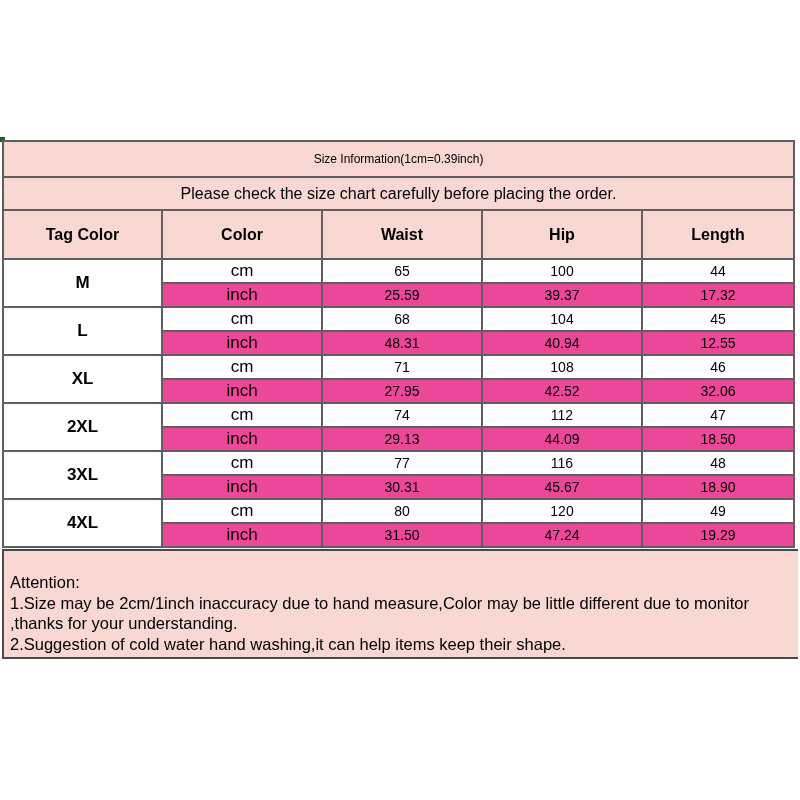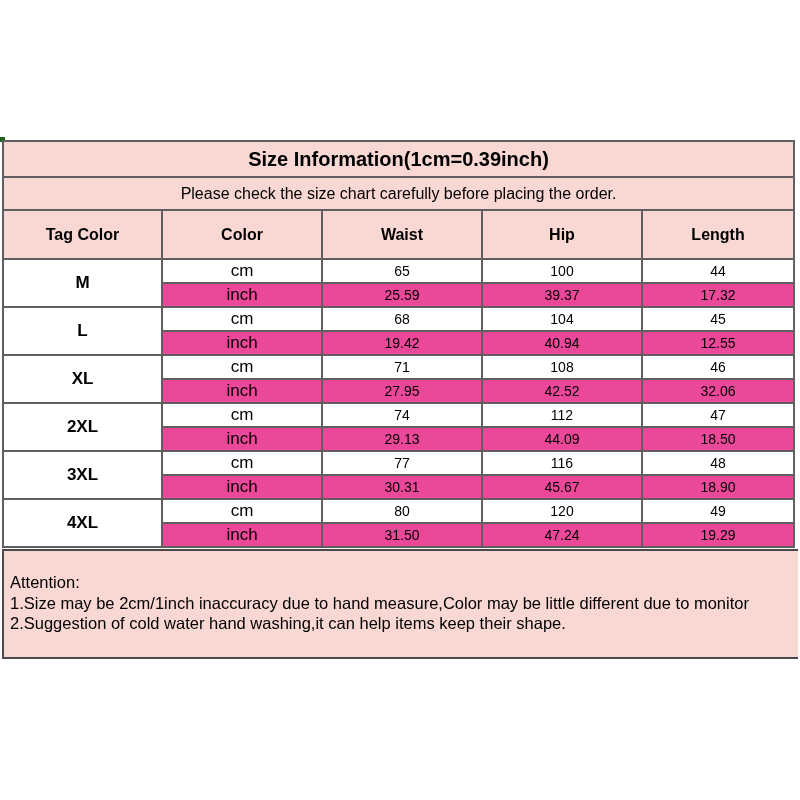--- a/index.html
+++ b/index.html
@@ -22,21 +22,21 @@
     border-collapse:collapse;table-layout:fixed;
     border:2px solid #4a4a4a;
   }
   .size-table td,.size-table th{
     border:2px solid #5f5f5f;
     text-align:center;vertical-align:middle;
     padding:0;overflow:hidden;white-space:nowrap;
   }
   .title-row th{
     height:34px;background:#f9d8d4;
-    font-size:20px;font-weight:bold;
+    font-size:12px;font-weight:normal;
   }
   .subtitle-row td{
     height:31px;background:#f9d8d4;
     font-size:16px;font-weight:normal;text-align:center;
   }
   .header-row th{
     height:47px;background:#f9d8d4;
     font-size:16px;font-weight:bold;
   }
   .cm-row td{background:#ffffff;height:22px;}
@@ -104,21 +104,21 @@
 
     <tr class="cm-row">
       <td class="tag-cell" rowspan="2">L</td>
       <td class="unit-cell">cm</td>
       <td class="value-cell">68</td>
       <td class="value-cell">104</td>
       <td class="value-cell">45</td>
     </tr>
     <tr class="inch-row">
       <td class="unit-cell">inch</td>
-      <td class="value-cell">19.42</td>
+      <td class="value-cell">48.31</td>
       <td class="value-cell">40.94</td>
       <td class="value-cell">12.55</td>
     </tr>
 
     <tr class="cm-row">
       <td class="tag-cell" rowspan="2">XL</td>
       <td class="unit-cell">cm</td>
       <td class="value-cell">71</td>
       <td class="value-cell">108</td>
       <td class="value-cell">46</td>
@@ -170,16 +170,17 @@
       <td class="value-cell">31.50</td>
       <td class="value-cell">47.24</td>
       <td class="value-cell">19.29</td>
     </tr>
   </tbody>
     </table>
 
   <div class="attention">
     <div>Attention:</div>
     <div>1.Size may be 2cm/1inch inaccuracy due to hand measure,Color may be little different due to monitor</div>
+    <div>,thanks for your understanding.</div>
     <div>2.Suggestion of cold water hand washing,it can help items keep their shape.</div>
   </div>
 
 </div>
 
 </body></html>

